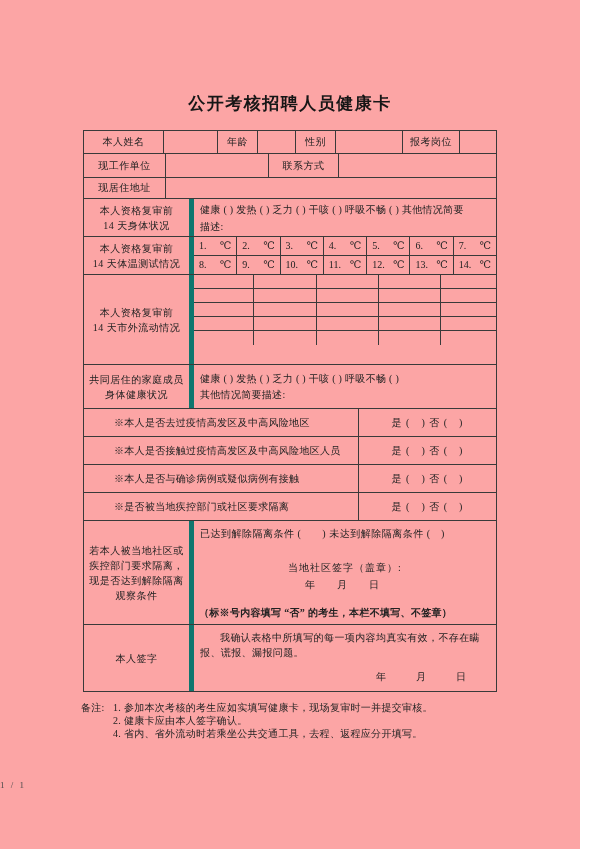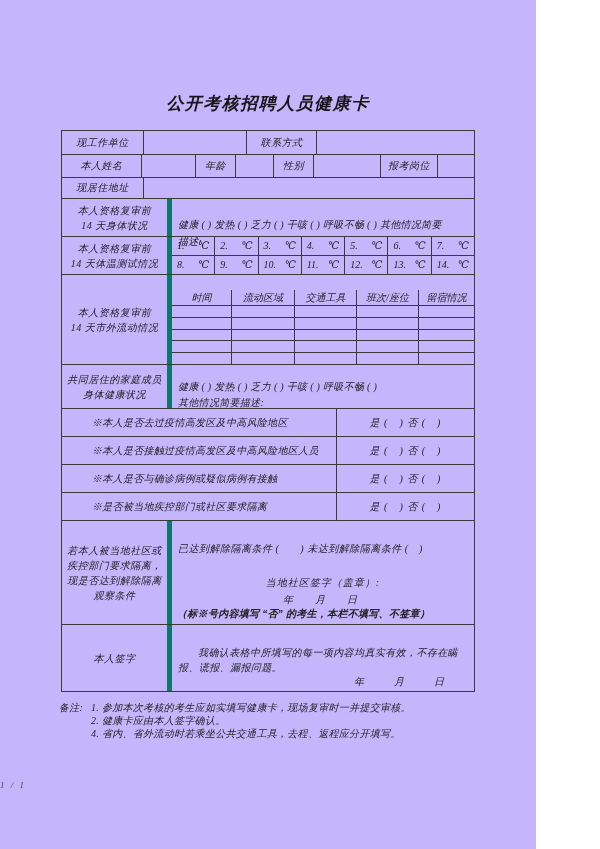--- a/index.html
+++ b/index.html
@@ -1,20 +1,20 @@
 <!DOCTYPE html>
 <html><head>
 <meta charset="utf-8">
 <style>
   * { margin:0; padding:0; box-sizing:border-box; }
   html,body { background:#ffffff; }
   .page {
-    position:relative; width:536px; height:849px; background:#c4b5fd;
+    position:relative; width:580px; height:849px; background:#fca5a5;
     font-family:"Liberation Serif","DejaVu Serif",serif;
-    color:#1f1f1f; overflow:hidden;font-style:italic;
+    color:#1f1f1f; overflow:hidden;
   }
   .title {
     padding-top:92px; text-align:center; font-size:17px; font-weight:700;
     letter-spacing:1.5px; color:#161616;
   }
   .form {
     width:414px; margin:15px auto 0; border:1px solid #3a3a3a;
     font-size:10px; line-height:14px; color:#222;
   }
   .row { display:flex; border-bottom:1px solid #3a3a3a; align-items:stretch; }
@@ -28,21 +28,21 @@
   .r-a { height:23px; } .r-b { height:24px; } .r-c { height:21px; }
   .w80{width:80px;} .w54{width:54px;} .w40{width:40px;} .w38{width:38px;}
   .w67{width:67px;} .w57{width:57px;} .w82{width:82px;} .w103{width:103px;}
   .w70{width:70px;} .grow{flex:1;}
   
   .lab {
     width:110px; border-right:5px solid #0f766e; display:flex;
     flex-direction:column; align-items:center; justify-content:center;
     text-align:right; line-height:15px; letter-spacing:0.5px;
   }
-  .sec-content { flex:1; display:flex; flex-direction:column;margin-top:15px; }
+  .sec-content { flex:1; display:flex; flex-direction:column; }
   .pad { padding:3px 5px 2px 6px; line-height:15px; letter-spacing:0.3px; }
   .sec-body { height:38px; }
   
   .temp-rows { flex:1; display:flex; flex-direction:column; }
   .temp-row { flex:1; display:flex; border-bottom:1px solid #3a3a3a; }
   .temp-row.last { border-bottom:none; }
   .temp-cell {
     flex:1; border-right:1px solid #3a3a3a; display:flex;
     justify-content:space-between; align-items:center; padding:0 5px;
   }
@@ -86,38 +86,38 @@
 </style>
 </head>
 <body>
 
 <div class="page">
 
   <div class="title">公开考核招聘人员健康卡</div>
 
   <div class="form">
 
-    <div class="row r-b">
-      <div class="cell w82">现工作单位</div>
-      <div class="cell w103"></div>
-      <div class="cell w70">联系方式</div>
-      <div class="cell grow end"></div>
-    </div>
-
     <div class="row r-a">
       <div class="cell w80">本人姓名</div>
       <div class="cell w54"></div>
       <div class="cell w40">年龄</div>
       <div class="cell w38"></div>
       <div class="cell w40">性别</div>
       <div class="cell w67"></div>
       <div class="cell w57">报考岗位</div>
       <div class="cell grow end"></div>
     </div>
 
+    <div class="row r-b">
+      <div class="cell w82">现工作单位</div>
+      <div class="cell w103"></div>
+      <div class="cell w70">联系方式</div>
+      <div class="cell grow end"></div>
+    </div>
+
     <div class="row r-c">
       <div class="cell w82">现居住地址</div>
       <div class="cell grow end"></div>
     </div>
 
     <div class="row sec-body">
       <div class="lab">
         <span>本人资格复审前</span>
         <span>14 天身体状况</span>
       </div>
@@ -195,27 +195,20 @@
         </div>
       </div>
     </div>
 
     <div class="row sec-travel">
       <div class="lab">
         <span>本人资格复审前</span>
         <span>14 天市外流动情况</span>
       </div>
       <div class="sec-content">
-        <div class="t-row head">
-          <div class="tcell tc1">时间</div>
-          <div class="tcell tc2">流动区域</div>
-          <div class="tcell tc3">交通工具</div>
-          <div class="tcell tc4">班次/座位</div>
-          <div class="tcell tc5 end">留宿情况</div>
-        </div>
         <div class="t-row blank">
           <div class="tcell tc1"></div>
             <div class="tcell tc2"></div>
             <div class="tcell tc3"></div>
             <div class="tcell tc4"></div>
             <div class="tcell tc5 end"></div>
         </div>
         <div class="t-row blank">
           <div class="tcell tc1"></div>
             <div class="tcell tc2"></div>

